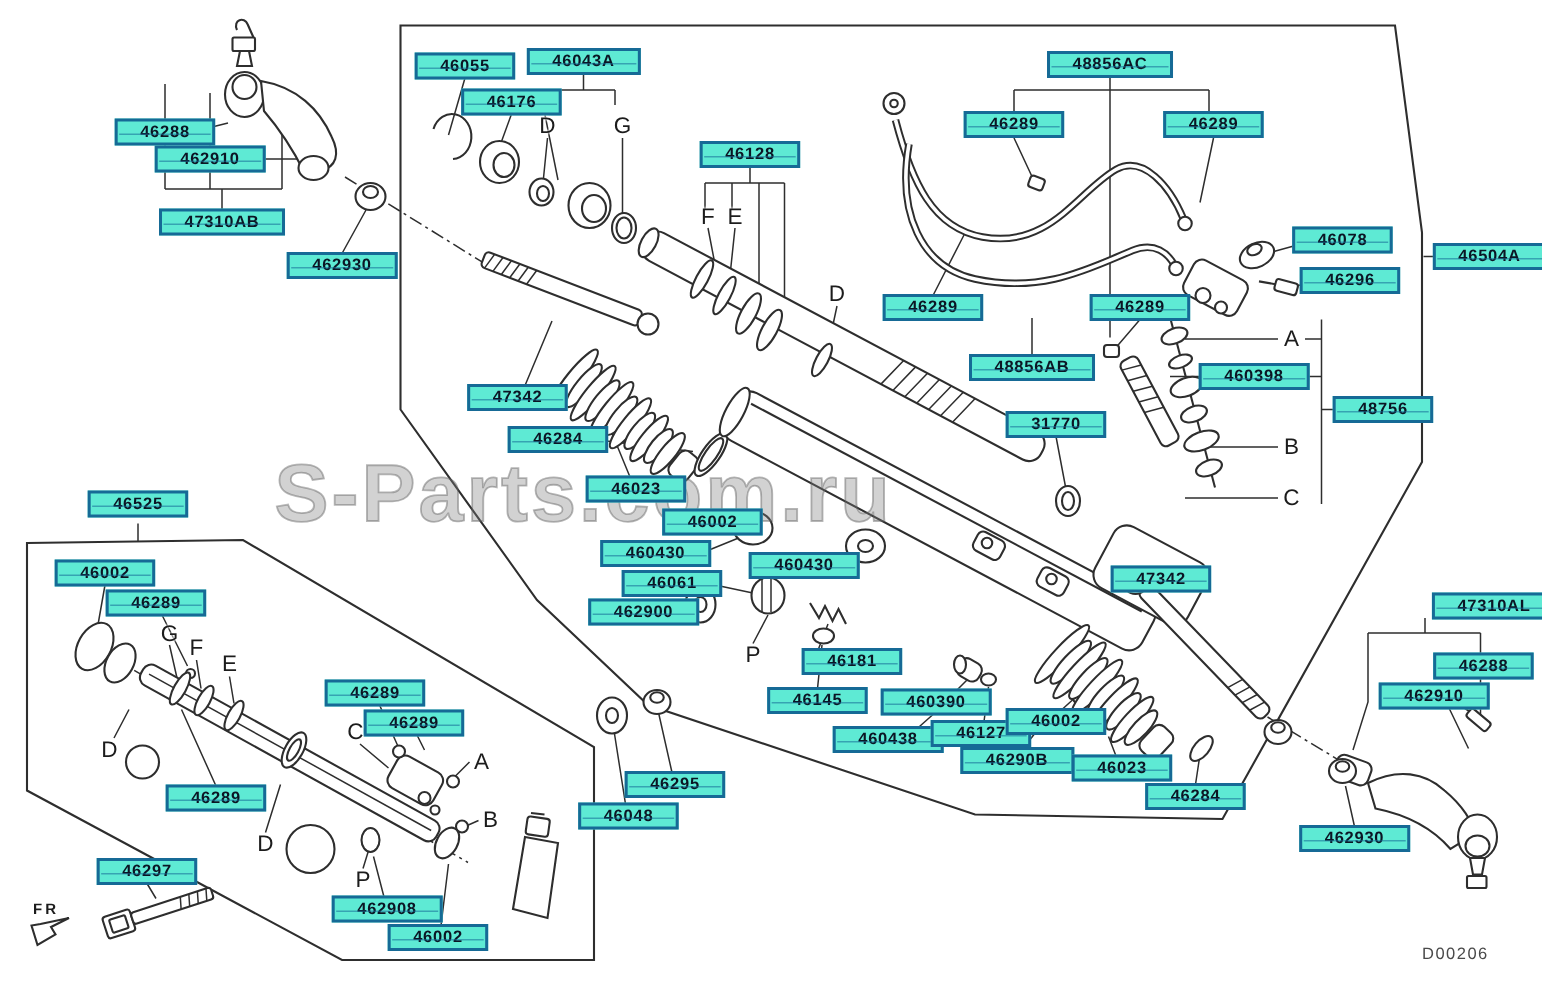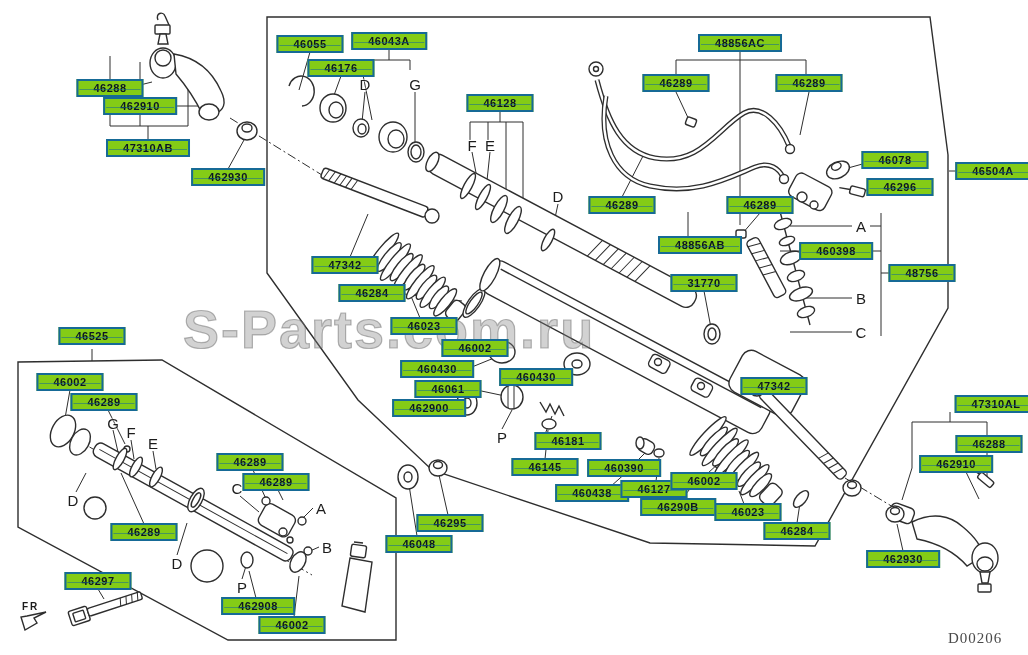--- a/index.html
+++ b/index.html
@@ -2,44 +2,43 @@
 <html style="--label-border: #166a96; --label-text: #0b1524;"><head>
 <meta charset="utf-8">
 <style>
   html,body{margin:0;padding:0;background:#fff;}
   .stage{position:relative;width:1028px;height:655px;background:#ffffff;overflow:hidden;
          font-family:"Liberation Sans", sans-serif;}
   .stage svg{position:absolute;left:0;top:0;}
   .labels-layer{position:absolute;left:0;top:0;width:100%;height:100%;}
   .part-label{
     position:absolute;transform:translate(-50%,-50%);
-    background:#84cc16;border:2px solid var(--label-border,#166a96);
+    background:#5eead4;border:2px solid var(--label-border,#166a96);
     color:var(--label-text,#0b1524);
     font-size:11px;font-weight:bold;letter-spacing:.5px;line-height:1;
     padding:2px 15px 1px;white-space:nowrap;cursor:pointer;
   }
   .part-label::after{
     content:"";position:absolute;left:1px;right:1px;top:55%;height:1.5px;
     background:var(--label-border,#166a96);opacity:.55;pointer-events:none;
   }
   .ref-marker{
     position:absolute;transform:translate(-50%,-50%);
     color:#1c1c1c;font-size:15px;font-weight:normal;line-height:1;
     text-shadow:0 0 2px #fff,0 0 2px #fff;white-space:nowrap;
   }
   .watermark{
     position:absolute;left:183px;top:298px;
     font-size:54px;font-weight:bold;letter-spacing:2px;
     color:rgba(125,125,125,.35);-webkit-text-stroke:1.2px rgba(95,95,95,.45);
     pointer-events:none;white-space:nowrap;
   }
   .doc-code{
-    position:absolute;left:948px;top:630px;font-size:15px;color:#4a4a4a;
+    position:absolute;left:948px;top:630px;font-size:11px;color:#4a4a4a;
     letter-spacing:1px;
-    font-family:Liberation Serif, serif;
   }
   .fr-label{
     position:absolute;left:22px;top:601px;font-size:10px;font-weight:bold;
     color:#1c1c1c;letter-spacing:2px;
   }
 </style>
 </head>
 <body>
 
 <div class="stage">
@@ -295,21 +294,21 @@
       <div class="part-label" style="left: 228px; top: 177px;">462930</div>
       <div class="part-label" style="left: 310px; top: 44px;">46055</div>
       <div class="part-label" style="left: 341px; top: 68px;">46176</div>
       <div class="part-label" style="left: 389px; top: 41px;">46043A</div>
       <div class="part-label" style="left: 500px; top: 103px;">46128</div>
       <div class="part-label" style="left: 740px; top: 43px;">48856AC</div>
       <div class="part-label" style="left: 676px; top: 83px;">46289</div>
       <div class="part-label" style="left: 809px; top: 83px;">46289</div>
       <div class="part-label" style="left: 622px; top: 205px;">46289</div>
       <div class="part-label" style="left: 760px; top: 205px;">46289</div>
-      <div class="part-label" style="left: 688px; top: 245px; margin-left: 12px;">48856AB</div>
+      <div class="part-label" style="left: 688px; top: 245px;">48856AB</div>
       <div class="part-label" style="left: 704px; top: 283px;">31770</div>
       <div class="part-label" style="left: 895px; top: 160px;">46078</div>
       <div class="part-label" style="left: 900px; top: 187px;">46296</div>
       <div class="part-label" style="left: 993px; top: 171px;">46504A</div>
       <div class="part-label" style="left: 836px; top: 251px;">460398</div>
       <div class="part-label" style="left: 922px; top: 273px;">48756</div>
       <div class="part-label" style="left: 345px; top: 265px;">47342</div>
       <div class="part-label" style="left: 372px; top: 293px;">46284</div>
       <div class="part-label" style="left: 424px; top: 326px;">46023</div>
       <div class="part-label" style="left: 475px; top: 348px;">46002</div>

